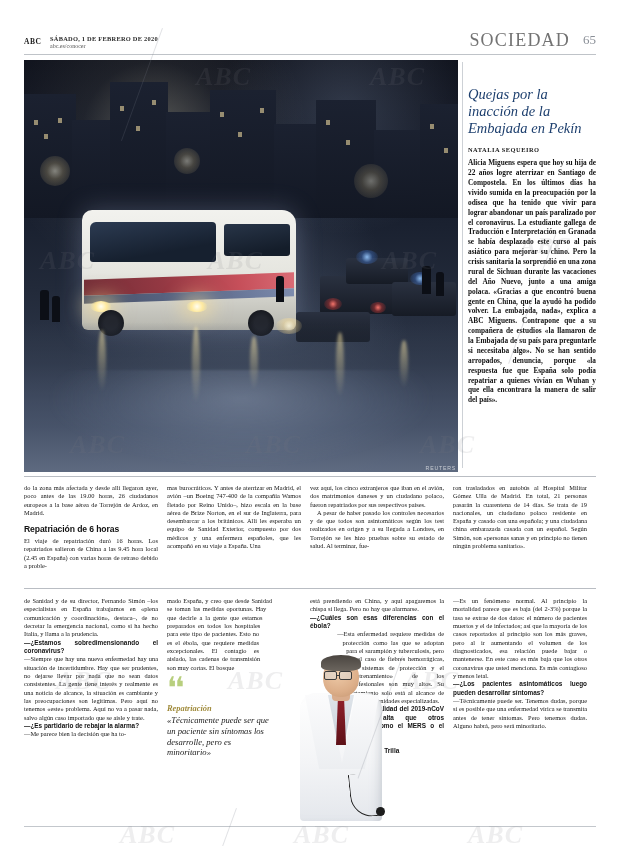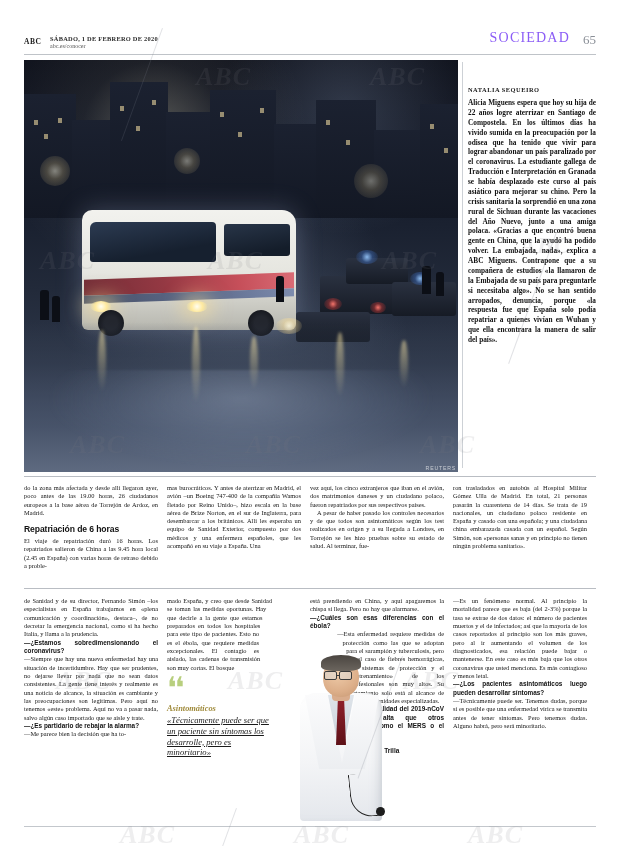--- a/index.html
+++ b/index.html
@@ -60,23 +60,23 @@
   }
   #masthead .mh-url {
     position: absolute; left: 26px; top: 13px;
     font-family: "Liberation Serif", serif;
     font-size: 6px;
     color: #555;
   }
   #masthead .mh-section {
     position: absolute; right: 26px; top: 0px;
     font-family: "Liberation Serif", serif;
-    font-size: 14px;
+    font-size: 18px;
     letter-spacing: 1.2px;
-    color: #8b5cf6;
+    color: #737373;
   }
   #masthead .mh-page {
     position: absolute; right: 0px; top: 2px;
     font-family: "Liberation Serif", serif;
     font-size: 13px;
     color: #8a8f97;
   }
   #masthead .mh-rule {
     position: absolute; left: 0; right: 0; top: 24px;
     height: 1px; background: #bfc3c8;
@@ -316,21 +316,20 @@
     font-size: 8.4px;
     color: #a08b3c;
     margin: 3px 0 2px 0;
   }
   #pullquote .pq-text {
     font-family: "Liberation Serif", serif;
     font-style: italic;
     font-size: 8.6px;
     line-height: 1.26;
     color: #1a1a1a;
-    text-decoration: underline;
   }
 
   
   #doctor {
     position: absolute;
     left: 268px; top: 58px;
     width: 96px; height: 166px;
     z-index: 20;
     pointer-events: none;
   }
@@ -483,20 +482,21 @@
         <div class="reflect" style="left:312px; top:10px; height:66px;"></div>
         <div class="reflect" style="left:376px; top:18px; height:48px;"></div>
       </div>
     </div>
     <span id="photo-credit">REUTERS</span>
   </div>
 
   <div class="vrule" style="left:462px; top:62px; height:406px;"></div>
 
   <div id="sidebar">
+    <h2 class="sb-title">Quejas por la inacción de la Embajada en Pekín</h2>
     <div class="sb-byline">NATALIA SEQUEIRO</div>
     <div class="sb-body">
       <p>Alicia Miguens espera que hoy su hija de 22 años logre aterrizar en Santiago de Compostela. En los últimos días ha vivido sumida en la preocupación por la odisea que ha tenido que vivir para lograr abandonar un país paralizado por el coronavirus. La estudiante gallega de Traducción e Interpretación en Granada se había desplazado este curso al país asiático para mejorar su chino. Pero la crisis sanitaria la sorprendió en una zona rural de Sichuan durante las vacaciones del Año Nuevo, junto a una amiga polaca. «Gracias a que encontró buena gente en China, que la ayudó ha podido volver. La embajada, nada», explica a ABC Miguens. Contrapone que a su compañera de estudios «la llamaron de la Embajada de su país para preguntarle si necesitaba algo». No se han sentido arropados, denuncia, porque «la respuesta fue que España solo podía repatriar a quienes vivían en Wuhan y que ella encontrara la manera de salir del país».</p>
     </div>
   </div>
 
   <div class="hrule" style="left:24px; top:476px; width:572px;"></div>
 
   <div id="mid">
     <div class="col">
@@ -541,21 +541,21 @@
         </div>
       </div>
 
       <div class="col">
         <div class="body">
           <div class="wrap-right"></div>
           <p>mado España, y creo que desde Sanidad se toman las medidas oportunas. Hay que decirle a la gente que estamos preparados en todos los hospitales para este tipo de pacientes. Esto no es el ébola, que requiere medidas excepcionales. El contagio es aislado, las cadenas de transmisión son muy cortas. El bosque</p>
         </div>
         <div id="pullquote">
           <div class="qmarks">❛❛</div>
-          <div class="pq-label">Asintomáticos</div>
+          <div class="pq-label">Repatriación</div>
           <div class="pq-text">«Técnicamente puede ser que un paciente sin síntomas los desarrolle, pero es minoritario»</div>
         </div>
       </div>
 
       <div class="col">
         <div class="body">
           <p>está prendiendo en China, y aquí apagaremos la chispa si llega. Pero no hay que alarmarse.</p>
           <p class="qtext">—¿Cuáles son esas diferencias con el ébola?</p>
           <div class="wrap-left"></div>
           <p>—Esta enfermedad requiere medidas de protección como las que se adoptan para el sarampión y tuberculosis, pero en el caso de fiebres hemorrágicas, los sistemas de protección y el «entrenamiento» de los profesionales son muy altos. Su tratamiento solo está al alcance de unas pocas unidades especializadas.</p>

